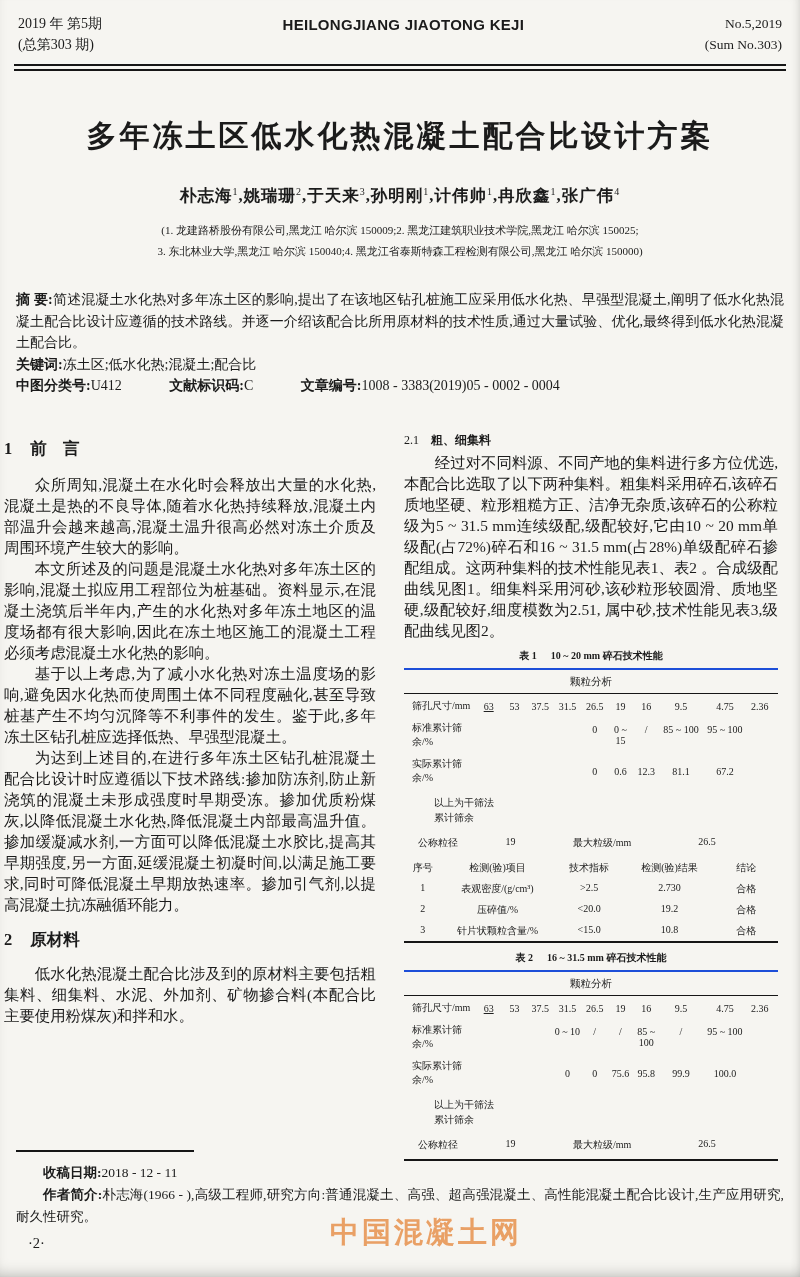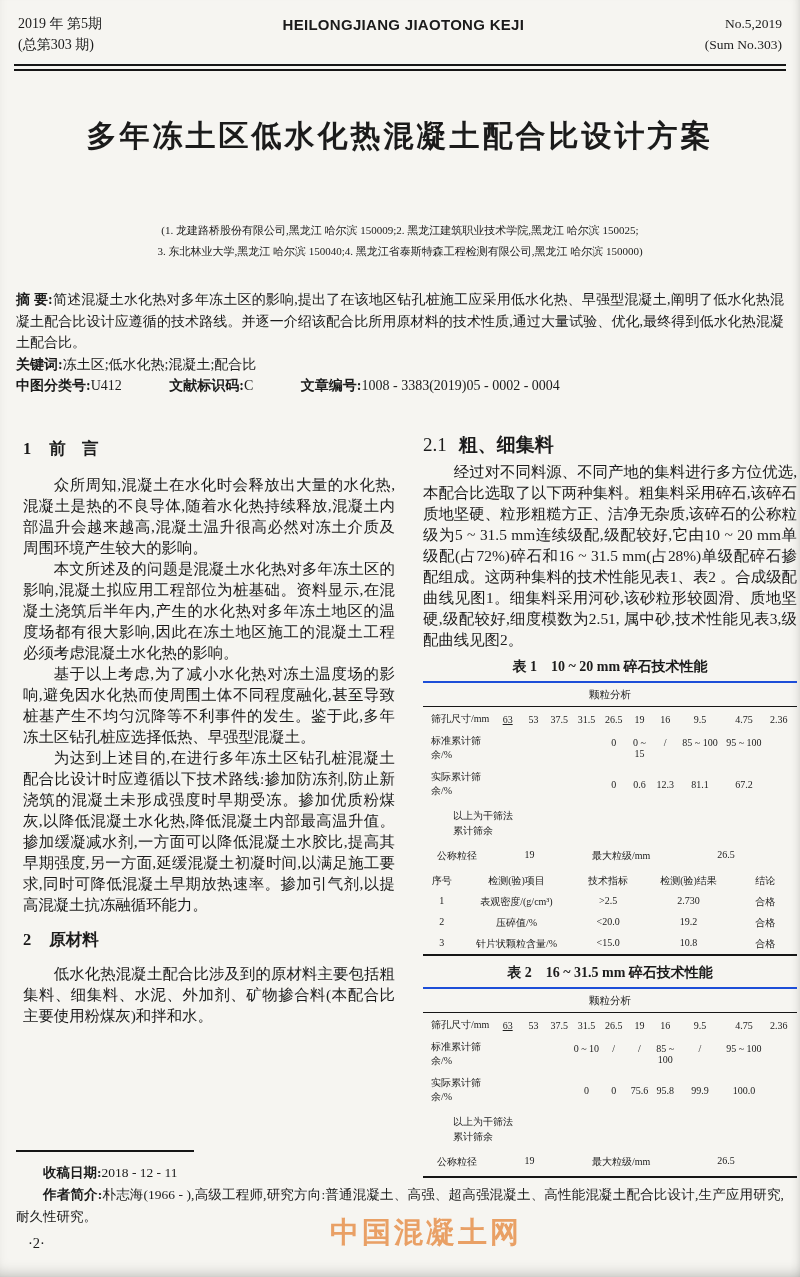--- a/index.html
+++ b/index.html
@@ -24,32 +24,32 @@
   .affil{position:absolute;top:220px;left:0;width:100%;text-align:center;font-size:11px;line-height:21px;color:#222;}
   
   .meta{position:absolute;top:289px;left:16px;right:16px;font-size:14px;}
   .meta p{margin:0;line-height:21.5px;}
   .abstract{text-align:justify;}
   .keywords{margin-top:3px;}
   .clc{margin-top:3px;}
   .clc .seg{margin-right:44px;}
   .blabel{font-weight:bold;}
   
-  .body{position:absolute;top:432px;left:23px;display:flex;justify-content:space-between;}
+  .body{position:absolute;top:432px;left:4px;display:flex;justify-content:space-between;}
   .col-left{width:372px;margin-right:28px;}
   .col-right{width:374px;}
   .para{margin:0;text-indent:2em;text-align:justify;font-size:15.4px;line-height:21px;}
   h2.sec{font-size:16.5px;font-weight:bold;margin:6px 0 14px;}
   h2.sec .h-num{margin-right:18px;}
   h2.sec .wsp{word-spacing:12px;}
   h2.sec.second{margin:14px 0 12px;}
-  h3.subsec{font-size:19px;font-weight:bold;margin:0 0 3px;}
+  h3.subsec{font-size:12px;font-weight:bold;margin:0 0 3px;}
   h3.subsec .h-num{font-weight:normal;margin-right:12px;}
   
-  .tbl-title{text-align:center;font-weight:bold;font-size:14px;margin:8px 0 5px;}
+  .tbl-title{text-align:center;font-weight:bold;font-size:10px;margin:8px 0 5px;}
   .tbl-title .tnum{margin-right:14px;}
   .tbl-box{border-top:2px solid #1d4ed8;border-bottom:2px solid #161616;font-size:10px;color:#222;}
   .t-group{text-align:center;padding:5px 0 4px;border-bottom:1px solid #161616;font-size:10.5px;}
   .s-row{display:flex;align-items:center;padding:5px 0 3px;}
   .s-label{width:19%;padding-left:8px;box-sizing:border-box;}
   .s-cells{width:81%;display:flex;}
   .s-cells span{display:block;text-align:center;}
   .s-cells span:nth-child(1){width:9%;text-decoration:underline;}
   .s-cells span:nth-child(2){width:8%;}
   .s-cells span:nth-child(3){width:9%;}
@@ -96,20 +96,21 @@
       <div class="h-en">HEILONGJIANG JIAOTONG KEJI</div>
     </div>
     <div class="h-right">
       <div>No.5,2019</div>
       <div>(Sum No.303)</div>
     </div>
   </div>
   <div class="double-rule"></div>
 
   <h1 class="title">多年冻土区低水化热混凝土配合比设计方案</h1>
+  <div class="authors"><span>朴志海<sup>1</sup></span>,<span>姚瑞珊<sup>2</sup></span>,<span>于天来<sup>3</sup></span>,<span>孙明刚<sup>1</sup></span>,<span>计伟帅<sup>1</sup></span>,<span>冉欣鑫<sup>1</sup></span>,<span>张广伟<sup>4</sup></span></div>
   <div class="affil">
     <div>(1. 龙建路桥股份有限公司,黑龙江 哈尔滨  150009;2. 黑龙江建筑职业技术学院,黑龙江 哈尔滨  150025;</div>
     <div>3. 东北林业大学,黑龙江 哈尔滨  150040;4. 黑龙江省泰斯特森工程检测有限公司,黑龙江 哈尔滨  150000)</div>
   </div>
 
   <div class="meta">
     <p class="abstract"><span class="blabel">摘  要:</span><span>简述混凝土水化热对多年冻土区的影响,提出了在该地区钻孔桩施工应采用低水化热、早强型混凝土,阐明了低水化热混凝土配合比设计应遵循的技术路线。并逐一介绍该配合比所用原材料的技术性质,通过大量试验、优化,最终得到低水化热混凝土配合比。</span></p>
     <p class="keywords"><span class="blabel">关键词:</span><span>冻土区;低水化热;混凝土;配合比</span></p>
     <p class="clc">
       <span class="seg"><span class="blabel">中图分类号:</span><span>U412</span></span>

